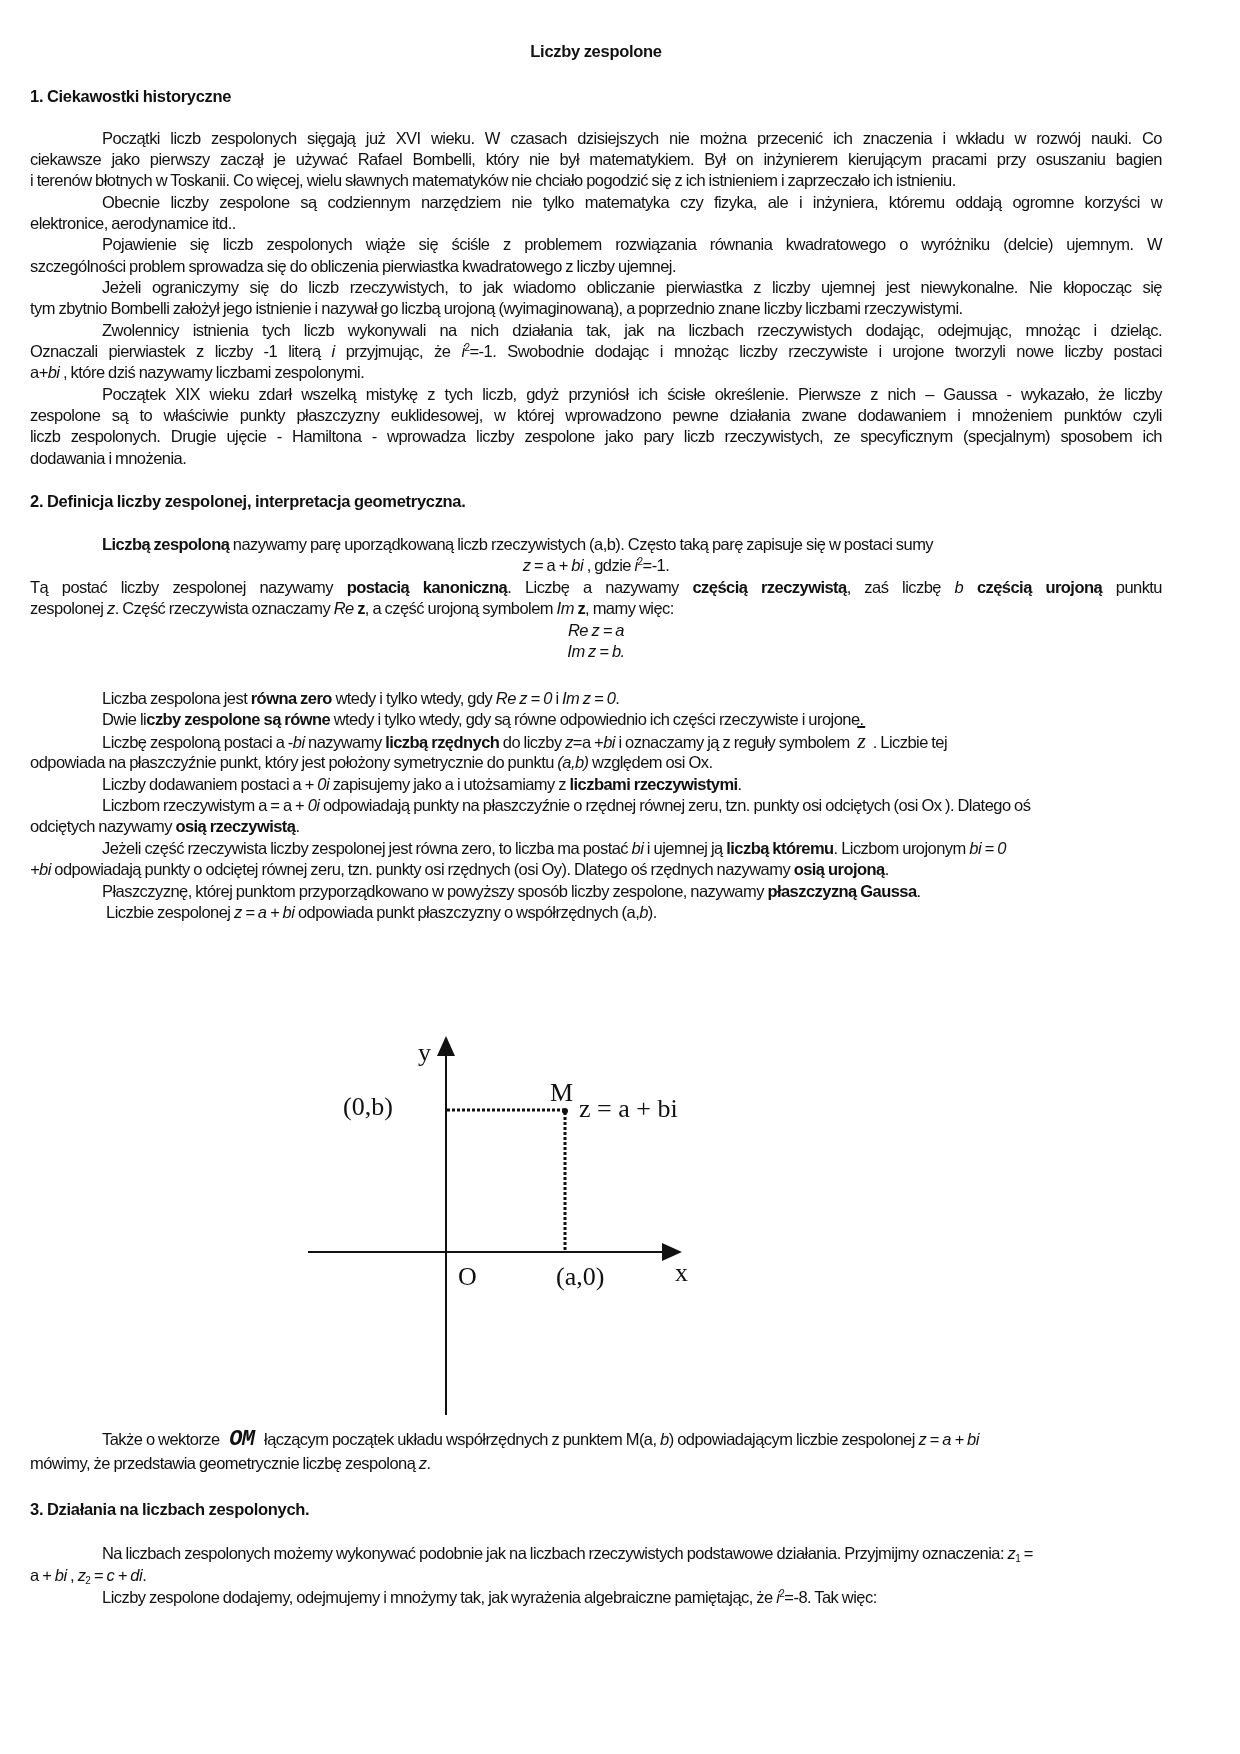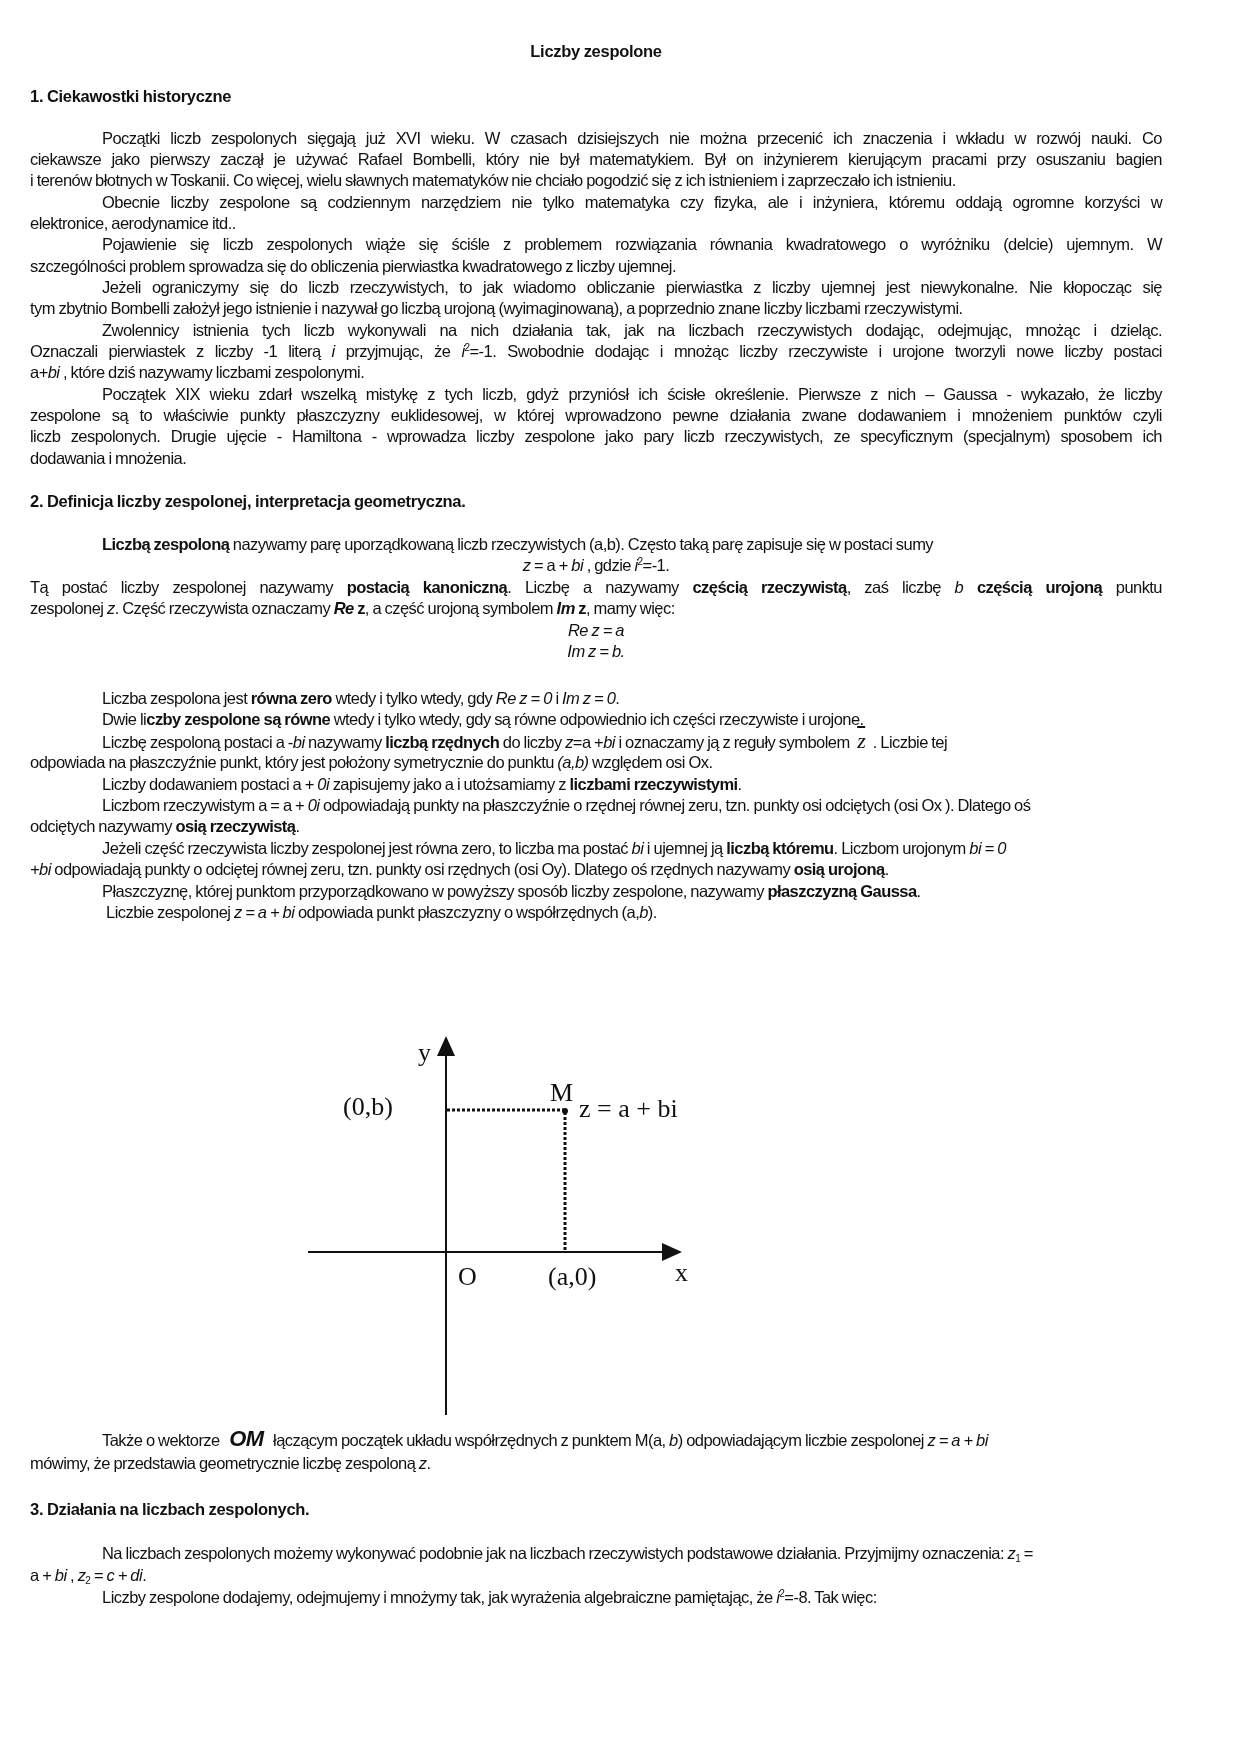--- a/index.html
+++ b/index.html
@@ -7,26 +7,26 @@
          font-family: "Liberation Sans", sans-serif; color: #111; }
   .page { position: absolute; left: 30px; top: 0; width: 1132px; font-size: 16.5px;
           letter-spacing: -0.55px; word-spacing: -0.5px; }
   .ln { position: absolute; left: 0; white-space: nowrap; line-height: 22px; }
   .just { width: 1132px; text-align: justify; text-align-last: justify; white-space: normal; }
   .ind { padding-left: 72px; box-sizing: border-box; }
   .center { width: 1132px; text-align: center; }
   .h { font-weight: bold; letter-spacing: -0.3px; }
   .b { font-weight: bold; }
   .i { font-style: italic; }
-  .bi { font-weight: bold; font-style: italic; }
+  .bi { font-weight: normal; font-style: italic; }
   sup { font-size: 10px; vertical-align: 6px; line-height: 0; }
   sub { font-size: 10px; vertical-align: -3px; line-height: 0; }
   .zbar { font-family: "Liberation Serif", serif; font-style: italic; font-size: 22px;
           text-decoration: overline; padding: 0 4px; }
-  .om { font-family: Liberation Sans, sans-serif; font-style: italic; font-weight: bold; font-size: 22px; padding: 0 6px; }
+  .om { font-family: Liberation Mono, monospace; font-style: italic; font-weight: bold; font-size: 22px; padding: 0 6px; }
   .diagram { position: absolute; left: 300px; top: 1030px; width: 470px; height: 390px; }
   .diagram svg { position: absolute; left: 0; top: 0; }
   .dlabel { position: absolute; font-family: "Liberation Serif", serif; font-size: 26px; color: #111; white-space: nowrap; }
 </style>
 </head>
 <body>
 
 <div class="page">
 
   <div class="ln center h" style="top:40px">Liczby zespolone</div>
@@ -136,15 +136,15 @@
 
     <line x1="147" y1="80" x2="264" y2="80" stroke="#111" stroke-width="3" stroke-dasharray="3,2"></line>
     <line x1="265" y1="82" x2="265" y2="221" stroke="#111" stroke-width="3" stroke-dasharray="3,2"></line>
     <circle cx="265" cy="81" r="3" fill="#111"></circle>
   </svg>
   <span class="dlabel" style="left:118px; top:8px">y</span>
   <span class="dlabel" style="left:250px; top:48px">M</span>
   <span class="dlabel" style="left:43px; top:62px">(0,b)</span>
   <span class="dlabel" style="left:279px; top:64px">z = a + bi</span>
   <span class="dlabel" style="left:158px; top:232px">O</span>
-  <span class="dlabel" style="left:248px; top:232px">(a,0)</span>
+  <span class="dlabel" style="left:256px; top:232px">(a,0)</span>
   <span class="dlabel" style="left:375px; top:228px">x</span>
 </div>
 
 </body></html>

